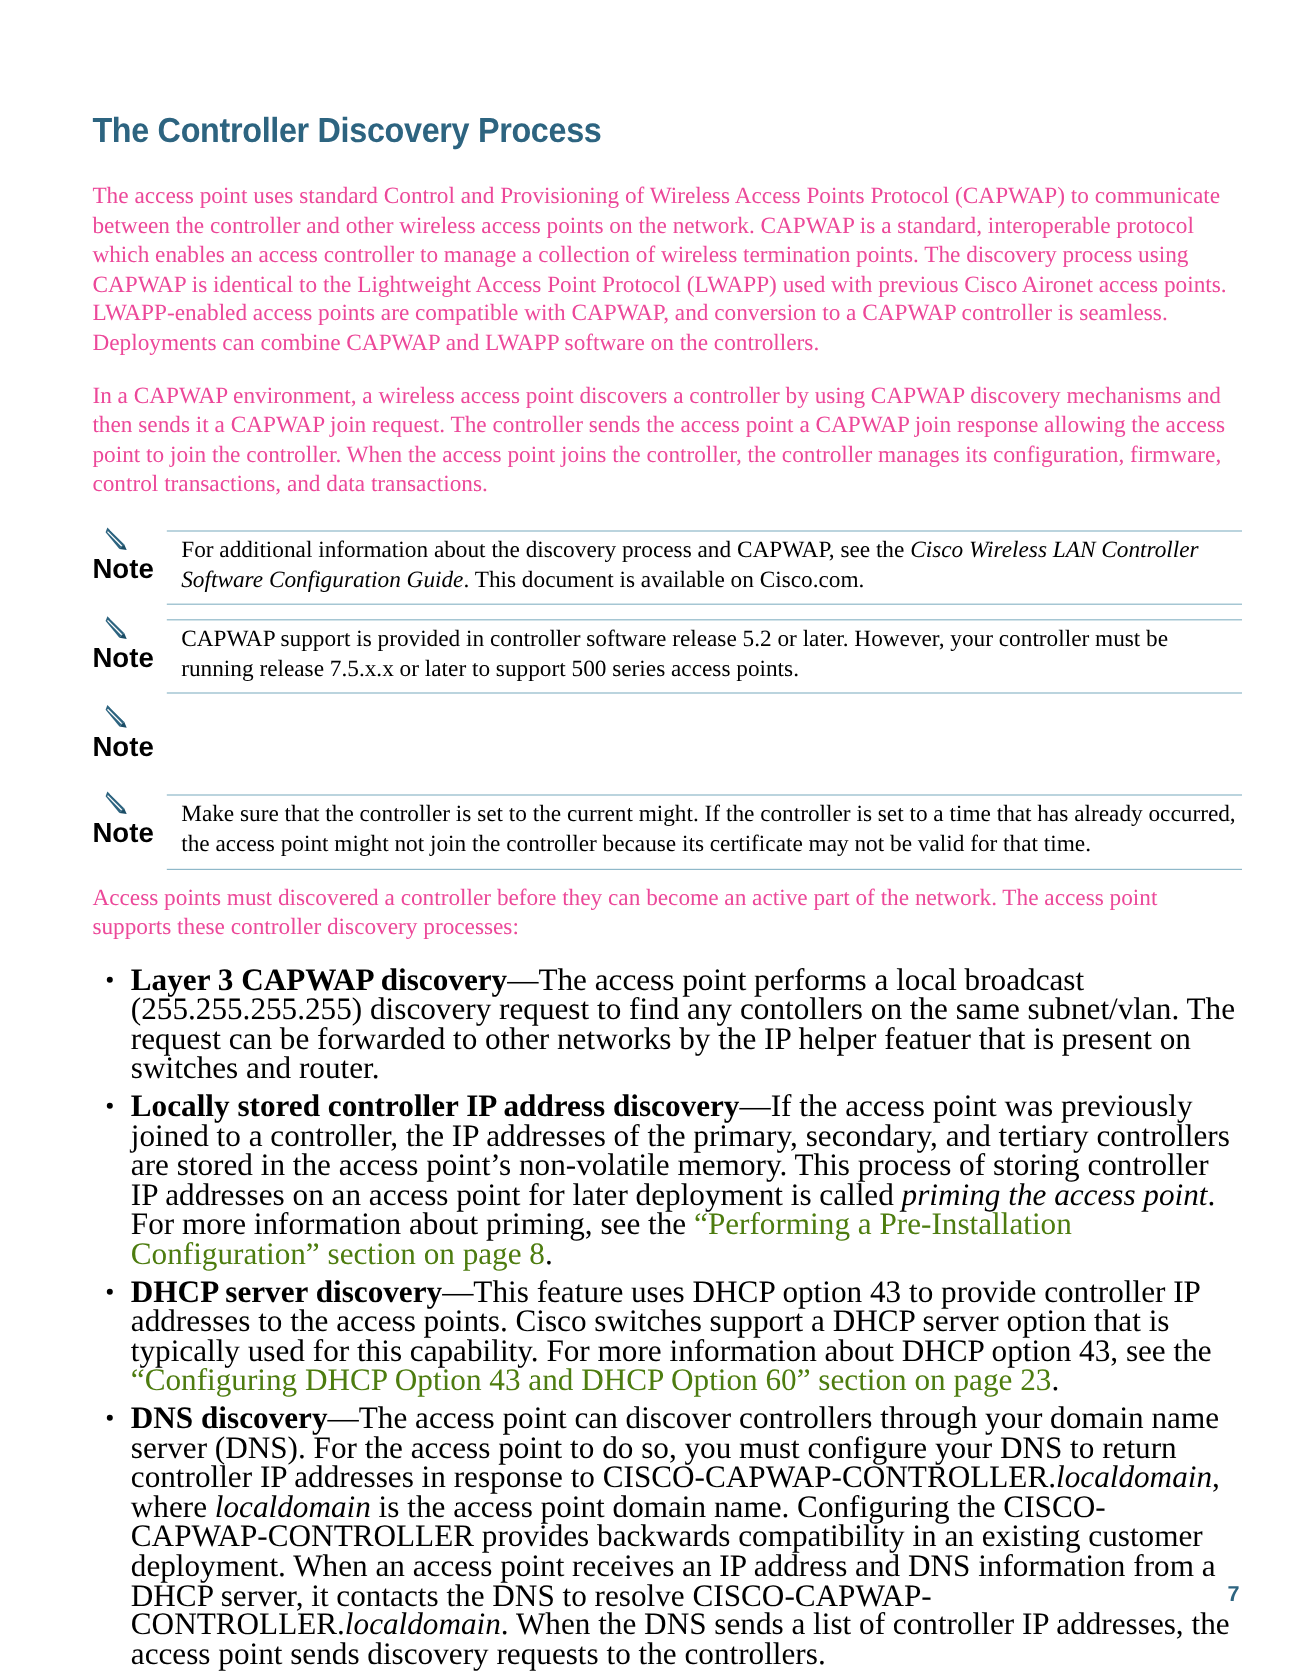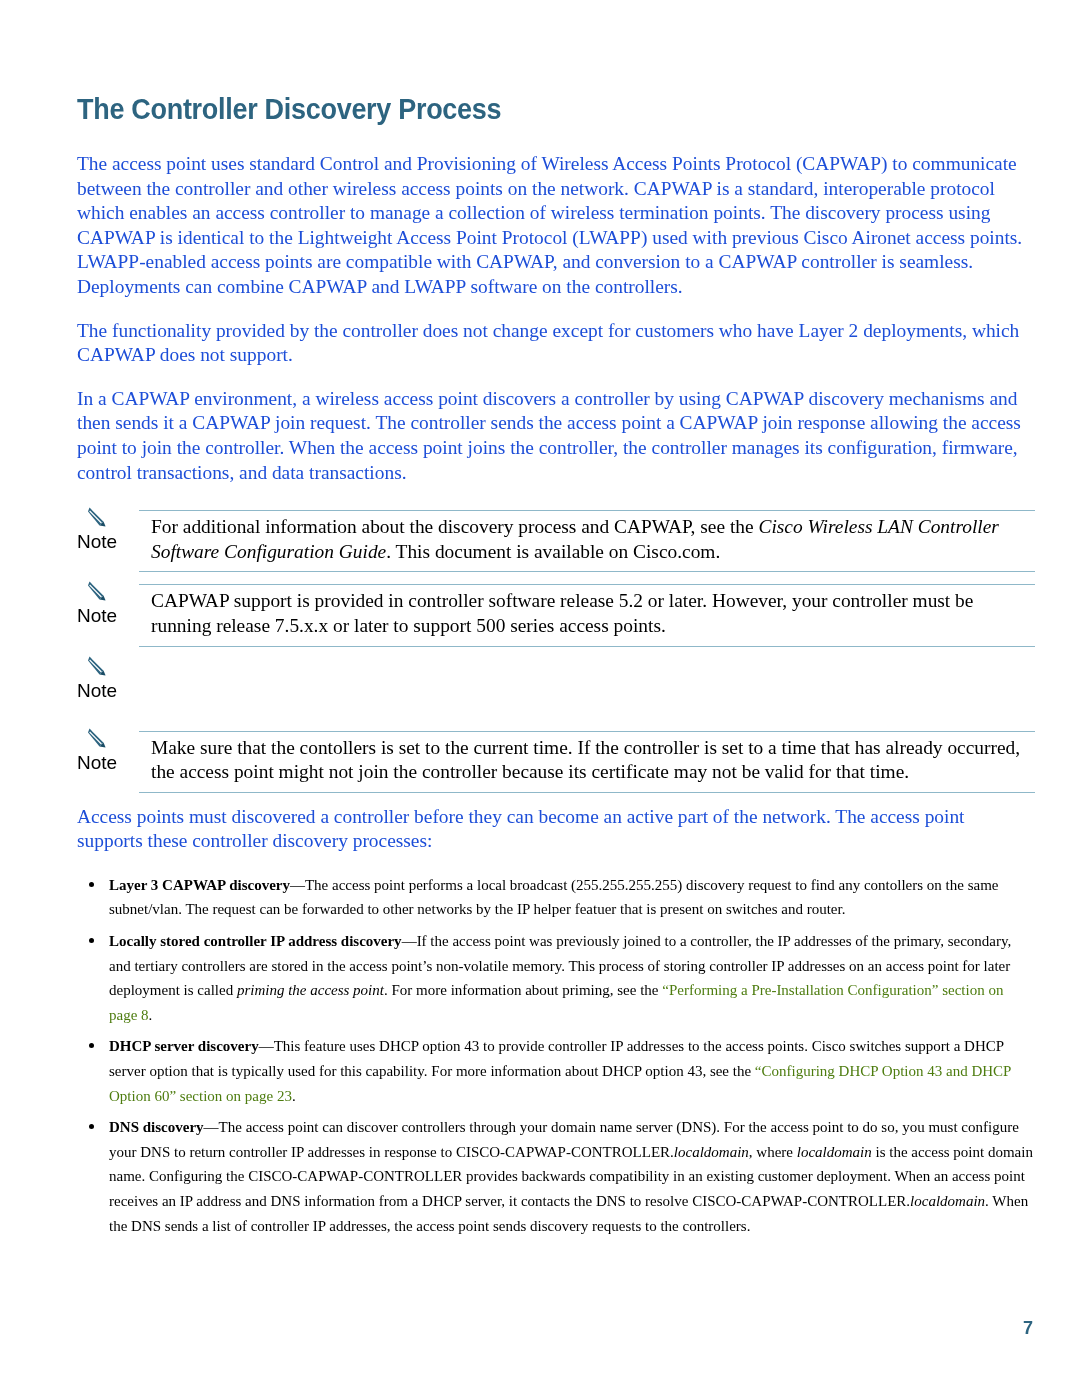--- a/index.html
+++ b/index.html
@@ -42,21 +42,21 @@
     transform: scaleX(0.93);
     transform-origin: left center;
   }
 
   
   p.body {
     font-size: 19.4px;
     line-height: 24.6px;
     margin: 0 0 19px 0;
     text-align: left;
-    color: #1d4ed8;
+    color: #ec4899;
   }
 
   .i { font-style: italic; }
   .b { font-weight: bold; }
   .lnk { color: #4d7c0f; }
 
   
   .note {
     position: relative;
     margin: 0 0 6px 0;
@@ -69,22 +69,22 @@
     top: 2px;
     width: 30px;
     height: 24px;
   }
   .note-label {
     position: absolute;
     left: 0px;
     top: 28px;
     width: 60px;
     font-family: "Liberation Sans", "DejaVu Sans", sans-serif;
-    font-weight: normal;
-    font-size: 19px;
+    font-weight: bold;
+    font-size: 23px;
     line-height: 20px;
     color: #000;
   }
   .note-body {
     margin-left: 62px;
     border-top: 1.6px solid #8fb8c9;
     border-bottom: 1.6px solid #8fb8c9;
     padding: 4px 0 7px 12px;
   }
   .note-body p {
@@ -96,21 +96,21 @@
   
   ul.disc-list {
     list-style: none;
     margin: 0;
     padding: 0;
   }
   ul.disc-list > li {
     position: relative;
     padding-left: 32px;
     margin: 0 0 7px 0;
-    font-size: 15px;
+    font-size: 26px;
     line-height: 24.6px;
   }
   ul.disc-list > li .bullet {
     position: absolute;
     left: 12px;
     top: 9px;
     width: 5px;
     height: 5px;
     background: #000;
     border-radius: 50%;
@@ -131,21 +131,20 @@
 </head>
 <body>
 
 <div class="page">
   <div class="content">
 
     <h1 class="page-title">The Controller Discovery Process</h1>
 
     <div id="intro-block">
         <p class="body"><span>The access point uses standard Control and Provisioning of Wireless Access Points Protocol (CAPWAP) to communicate between the controller and other wireless access points on the network. CAPWAP is a standard, interoperable protocol which enables an access controller to manage a collection of wireless termination points. The discovery process using CAPWAP is identical to the Lightweight Access Point Protocol (LWAPP) used with previous Cisco Aironet access points. LWAPP-enabled access points are compatible with CAPWAP, and conversion to a CAPWAP controller is seamless. Deployments can combine CAPWAP and LWAPP software on the controllers.</span></p>
-        <p class="body"><span>The functionality provided by the controller does not change except for customers who have Layer 2 deployments, which CAPWAP does not support.</span></p>
         <p class="body"><span>In a CAPWAP environment, a wireless access point discovers a controller by using CAPWAP discovery mechanisms and then sends it a CAPWAP join request. The controller sends the access point a CAPWAP join response allowing the access point to join the controller. When the access point joins the controller, the controller manages its configuration, firmware, control transactions, and data transactions.</span></p>
       </div>
 
     <div id="notes-block">
         <div class="note">
           <span class="note-icon"><svg viewBox="0 0 30 24" width="30" height="24">
               <path d="M2.5 1.5 L16.5 15.5 L12.5 19.5 L1.0 5.5 Z" fill="#2d6480"></path>
               <path d="M5.0 3.2 L17.0 15.0" stroke="#ffffff" stroke-width="1.1" fill="none"></path>
               <path d="M2.6 5.0 L14.4 17.0" stroke="#ffffff" stroke-width="1.1" fill="none"></path>
               <path d="M16.5 15.5 L12.5 19.5 L18.6 20.4 Z" fill="#1b4d66"></path>
@@ -178,21 +177,21 @@
         </div>
         <div class="note">
           <span class="note-icon"><svg viewBox="0 0 30 24" width="30" height="24">
               <path d="M2.5 1.5 L16.5 15.5 L12.5 19.5 L1.0 5.5 Z" fill="#2d6480"></path>
               <path d="M5.0 3.2 L17.0 15.0" stroke="#ffffff" stroke-width="1.1" fill="none"></path>
               <path d="M2.6 5.0 L14.4 17.0" stroke="#ffffff" stroke-width="1.1" fill="none"></path>
               <path d="M16.5 15.5 L12.5 19.5 L18.6 20.4 Z" fill="#1b4d66"></path>
             </svg></span>
           <span class="note-label">Note</span>
           <div class="note-body">
-            <p><span>Make sure that the contollers is set to the current time. If the controller is set to a time that has already occurred, the access point might not join the controller because its certificate may not be valid for that time.</span></p>
+            <p><span>Make sure that the controller is set to the current might. If the controller is set to a time that has already occurred, the access point might not join the controller because its certificate may not be valid for that time.</span></p>
           </div>
         </div>
       </div>
 
     <div id="lead-block">
         <p class="body" style="margin-top: 12px;"><span>Access points must discovered a controller before they can become an active part of the network. The access point supports these controller discovery processes:</span></p>
       </div>
 
     <ul class="disc-list" id="list-block">
         <li><span class="bullet"></span><span class="b">Layer 3 CAPWAP discovery</span><span>—The access point performs a local broadcast (255.255.255.255) discovery request to find any contollers on the same subnet/vlan. The request can be forwarded to other networks by the IP helper featuer that is present on switches and router.</span></li>

